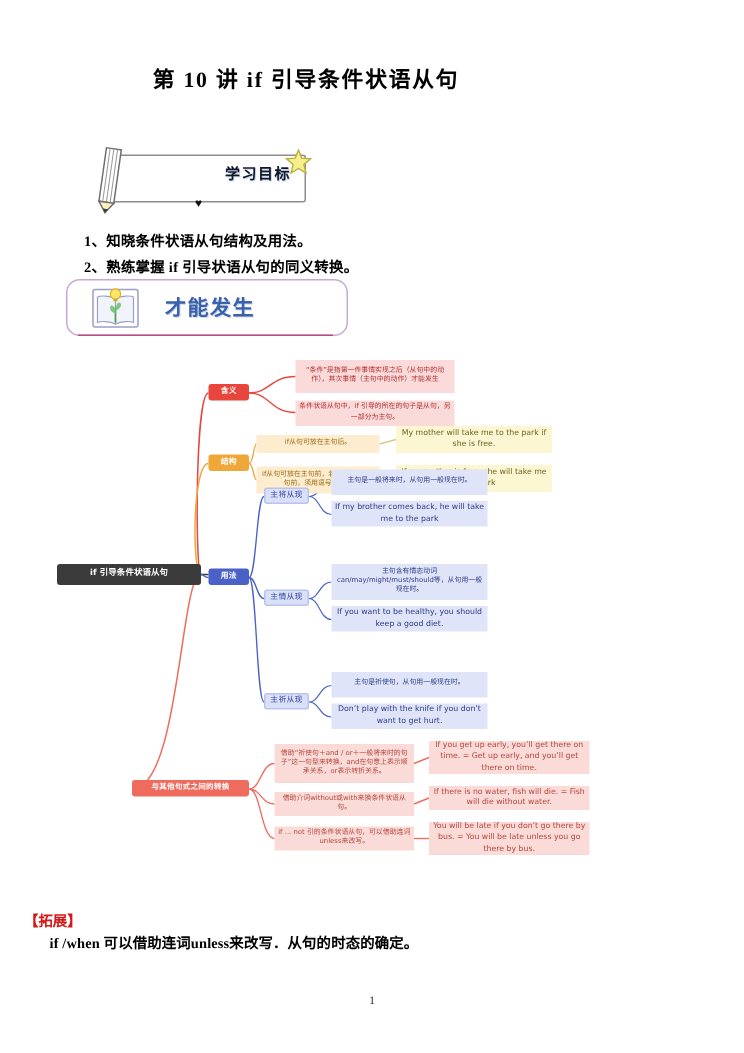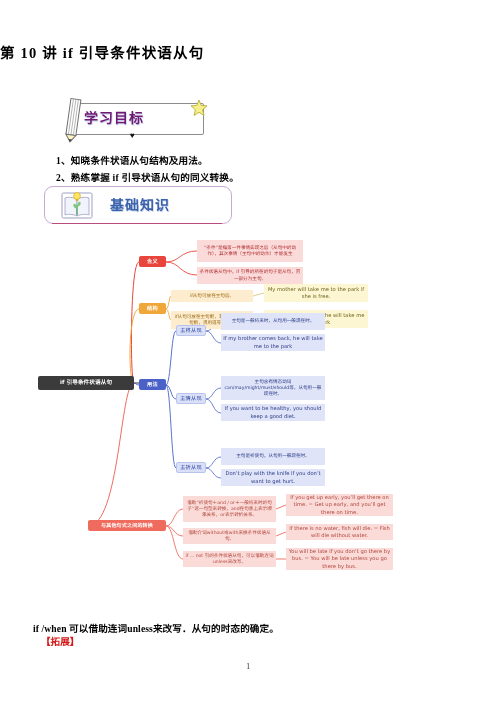--- a/index.html
+++ b/index.html
@@ -10,40 +10,40 @@
     font-family:"Liberation Serif",serif;
     color:#000;
     position:relative;
     overflow:hidden;
   }
   .page{position:relative;width:496px;height:702px;}
 
   
   .doc-title{
     position:absolute;left:0;top:41px;width:408px;
-    text-align:left;
+    text-align:center;
     font-family:"Liberation Serif",serif;
     font-weight:bold;
     font-size:14.5px;
     letter-spacing:1.2px;
     color:#000;
   }
 
   
   .banner1{position:absolute;left:44px;top:97px;width:180px;height:44px;}
   .b1-frame{
     position:absolute;left:26px;top:6px;width:132px;height:30px;
     border:1.3px solid #8d8d8d;border-radius:2px;background:#fff;
   }
   .b1-text{
     position:absolute;left:40px;top:10px;width:110px;
-    text-align:left;
-    font-family:"DejaVu Sans",sans-serif;
-    font-weight:bold;font-size:14px;letter-spacing:1px;
-    color:#701a75;
+    text-align:right;
+    font-family:"DejaVu Sans",sans-serif;
+    font-weight:bold;font-size:10px;letter-spacing:1px;
+    color:#0f172a;
     text-shadow:0.7px 0.7px 0 #c9d6ea;
   }
   .b1-pencil{position:absolute;left:18px;top:0px;}
   .b1-star{position:absolute;left:146px;top:2px;}
   .b1-heart{position:absolute;left:86px;top:35px;font-size:8px;color:#111;line-height:1;}
 
   
   .banner2{position:absolute;left:44px;top:186px;width:192px;height:42px;}
   .b2-frame{
     position:absolute;left:0;top:0;width:186px;height:36px;
@@ -149,23 +149,23 @@
   
   .l-t1{left:183px;top:260px;width:93px;height:26px;}
   .l-t2{left:183px;top:292px;width:93px;height:16px;}
   .l-t3{left:183px;top:315px;width:93px;height:16px;}
   .l-t1e{left:286px;top:258px;width:107px;height:22px;}
   .l-t2e{left:286px;top:288px;width:107px;height:16px;}
   .l-t3e{left:286px;top:312px;width:107px;height:22px;}
 
   
   .ext-tag{
-    position:absolute;left:41px;top:606px;
+    position:absolute;left:16px;top:606px;
     font-family:Liberation Mono, monospace;
-    font-weight:bold;font-size:9.6px;color:#d41717;margin-top:28px;
+    font-weight:bold;font-size:9.6px;color:#d41717;
   }
   .ext-line{
     position:absolute;left:33px;top:621px;
     font-family:"Liberation Serif",serif;
     font-weight:bold;font-size:9.6px;color:#000;letter-spacing:0.1px;
   }
   .page-no{
     position:absolute;left:0;top:662px;width:496px;text-align:center;
     font-family:"Liberation Serif",serif;font-size:7.5px;color:#222;
   }
@@ -208,21 +208,21 @@
       <g>
         <circle cx="17" cy="6" r="3.4" fill="#ffe66b" stroke="#d9b417" stroke-width="0.8"></circle>
         <rect x="15.6" y="9.2" width="2.8" height="1.6" fill="#cfae2b"></rect>
       </g>
       <g>
         <path d="M17 25 L17 15" stroke="#4aa24a" stroke-width="1.1" fill="none"></path>
         <path d="M17 19 C13.5 18, 12.5 15, 14 13.8 C16 13.2, 17 16.5, 17 19 Z" fill="#7ec87e"></path>
         <path d="M17 17 C20.5 16, 21.5 13, 20 11.8 C18 11.2, 17 14.5, 17 17 Z" fill="#7ec87e"></path>
       </g>
     </svg>
-    <div class="b2-text">基础知识</div>
+    <div class="b2-text">才能发生</div>
     <div class="b2-dash"></div>
   </div>
 
   <div class="mindmap">
 
     <svg class="mm-svg" width="496" height="348">
 
       <path d="M134 147 L139 147" stroke="#3b3b3b" stroke-width="1" fill="none"></path>
 
       <path d="M136 26 L136 290" stroke="#f0a73a" stroke-width="0.9" fill="none" opacity="0"></path>

